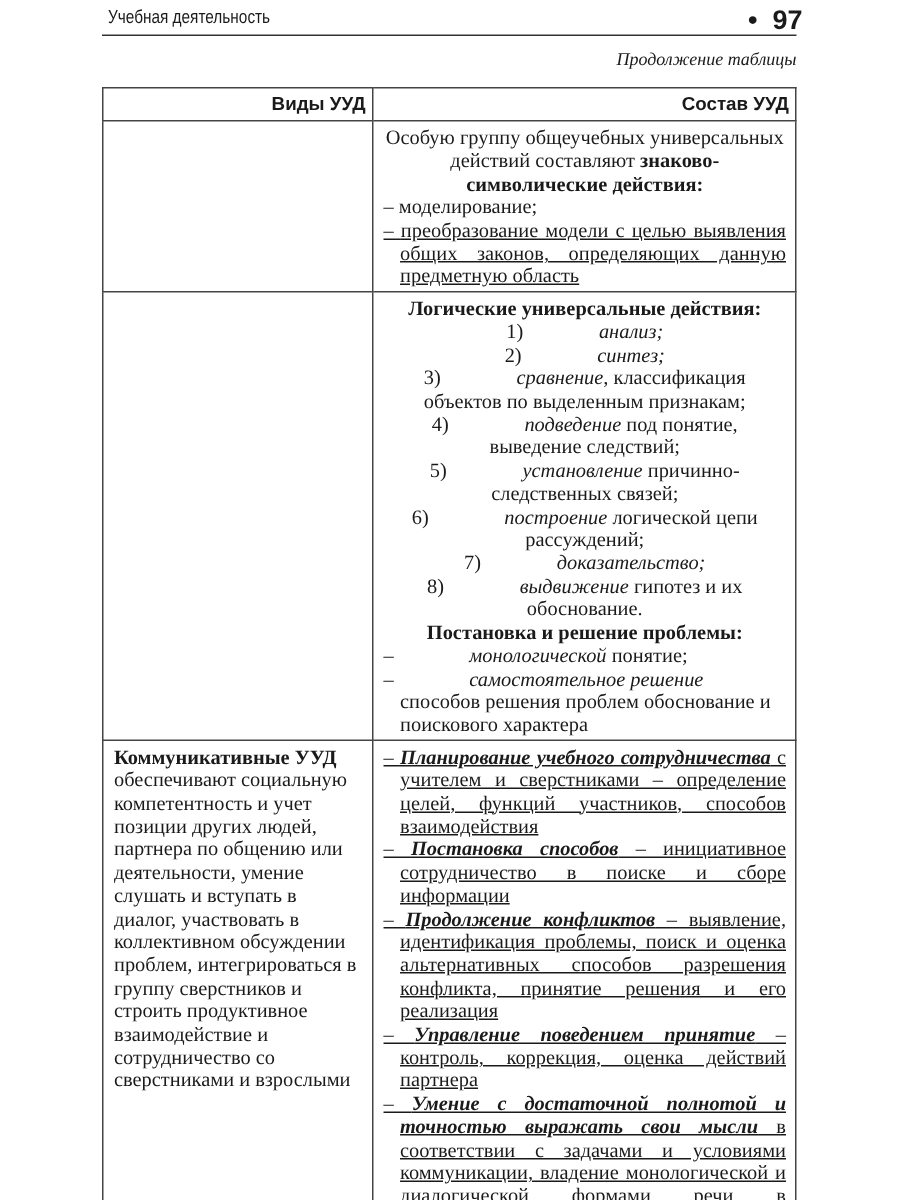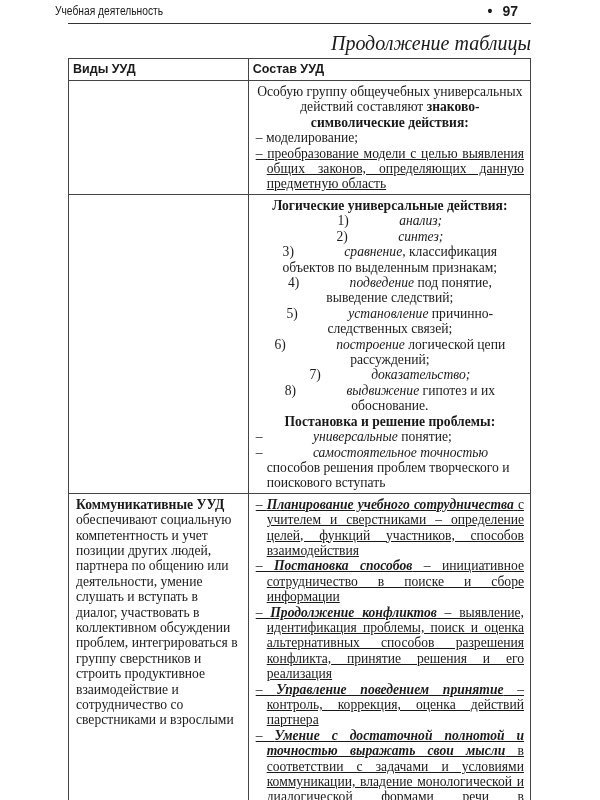--- a/index.html
+++ b/index.html
@@ -1,25 +1,25 @@
 <!DOCTYPE html>
 <html><head>
 <meta charset="utf-8">
 <style>
   html, body { margin: 0; padding: 0; background: #ffffff; }
   body { width: 600px; height: 800px; position: relative; overflow: hidden; color: #1a1a1a; }
-  .running-head { position: absolute; left: 55px; top: 3px; width: 463px; height: 18px; }
+  .running-head { position: absolute; left: 72px; top: 3px; width: 463px; height: 18px; }
   .running-title { position: absolute; left: 0; top: 1px; font-family: "Liberation Sans", sans-serif; font-size: 12.5px; transform: scaleX(0.82); transform-origin: left top; white-space: nowrap; }
-  .page-num-wrap { position: absolute; right: 0; top: 0; font-family: "Liberation Sans", sans-serif; font-weight: bold; font-size: 14px; white-space: nowrap; }
+  .page-num-wrap { position: absolute; right: 0; top: 0; font-family: "Liberation Sans", sans-serif; font-weight: bold; font-size: 18px; white-space: nowrap; }
   .page-num-wrap .dot { font-weight: bold; margin-right: 10px; }
   .head-rule { position: absolute; left: 68px; top: 23px; width: 463px; height: 0; border-top: 1.5px solid #333; }
-  .continuation { position: absolute; right: 69px; top: 32px; font-family: "Liberation Serif", serif; font-style: italic; font-size: 20px; white-space: nowrap; }
+  .continuation { position: absolute; right: 69px; top: 32px; font-family: "Liberation Serif", serif; font-style: italic; font-size: 12px; white-space: nowrap; }
   table.uud { position: absolute; left: 68px; top: 58px; width: 463px; border-collapse: collapse; font-family: "Liberation Serif", serif; font-size: 13.6px; line-height: 15.4px; }
   table.uud td, table.uud th { border: 1px solid #444; vertical-align: top; padding: 3px 6px 2px 7px; }
-  table.uud th { font-family: "Liberation Sans", sans-serif; font-weight: bold; font-size: 12.5px; height: 17px; padding: 2px 4px; text-align: left; vertical-align: middle; }
+  table.uud th { font-family: "Liberation Sans", sans-serif; font-weight: bold; font-size: 12.5px; height: 17px; padding: 2px 4px; text-align: right; vertical-align: middle; }
   col.c1 { width: 180px; }
   col.c2 { width: 283px; }
   .b { font-weight: bold; }
   .i { font-style: italic; margin-left: 47px; }
   .bi { font-weight: bold; font-style: italic; }
   .just { text-align: justify; text-decoration: underline; }
   .dash-item { padding-left: 11px; text-indent: -11px; }
   .p { margin: 0; text-align: center; }
   table.uud tr.r1 td { height: 108px; }
   table.uud tr.r2 td { height: 240px; }
@@ -66,22 +66,22 @@
         <div class="p b">Логические универсальные действия:</div>
         <div class="p"><span>1)</span> <span class="i">анализ;</span><span></span></div>
         <div class="p"><span>2)</span> <span class="i">синтез;</span><span></span></div>
         <div class="p"><span>3)</span> <span class="i">сравнение</span><span>, классификация объектов по выделенным признакам;</span></div>
         <div class="p"><span>4)</span> <span class="i">подведение</span><span> под понятие, выведение следствий;</span></div>
         <div class="p"><span>5)</span> <span class="i">установление</span><span> причинно-следственных связей;</span></div>
         <div class="p"><span>6)</span> <span class="i">построение</span><span> логической цепи рассуждений;</span></div>
         <div class="p"><span>7)</span> <span class="i">доказательство;</span><span></span></div>
         <div class="p"><span>8)</span> <span class="i">выдвижение</span><span> гипотез и их обоснование.</span></div>
         <div class="p b">Постановка и решение проблемы:</div>
-        <div class="dash-item">–&nbsp;<span class="i">универсальные</span><span> понятие;</span></div>
-        <div class="dash-item">–&nbsp;<span class="i">самостоятельное точностью</span><span> способов решения проблем творческого и поискового вступать</span></div>
+        <div class="dash-item">–&nbsp;<span class="i">монологической</span><span> понятие;</span></div>
+        <div class="dash-item">–&nbsp;<span class="i">самостоятельное решение</span><span> способов решения проблем обоснование и поискового характера</span></div>
       </td>
     </tr>
 
     <tr class="r3">
       <td>
         <span class="b">Коммуникативные УУД</span><span> обеспечивают социальную компетентность и учет позиции других людей, партнера по общению или деятельности, умение слушать и вступать в диалог, участвовать в коллективном обсуждении проблем, интегрироваться в группу сверстников и строить продуктивное взаимодействие и сотрудничество со сверстниками и взрослыми</span>
       </td>
       <td>
         <div class="dash-item just">–&nbsp;<span class="bi">Планирование учебного сотрудничества</span><span> с учителем и сверстниками – определение целей, функций участников, способов взаимодействия</span></div>
         <div class="dash-item just">–&nbsp;<span class="bi">Постановка способов</span><span> – инициативное сотрудничество в поиске и сборе информации</span></div>

